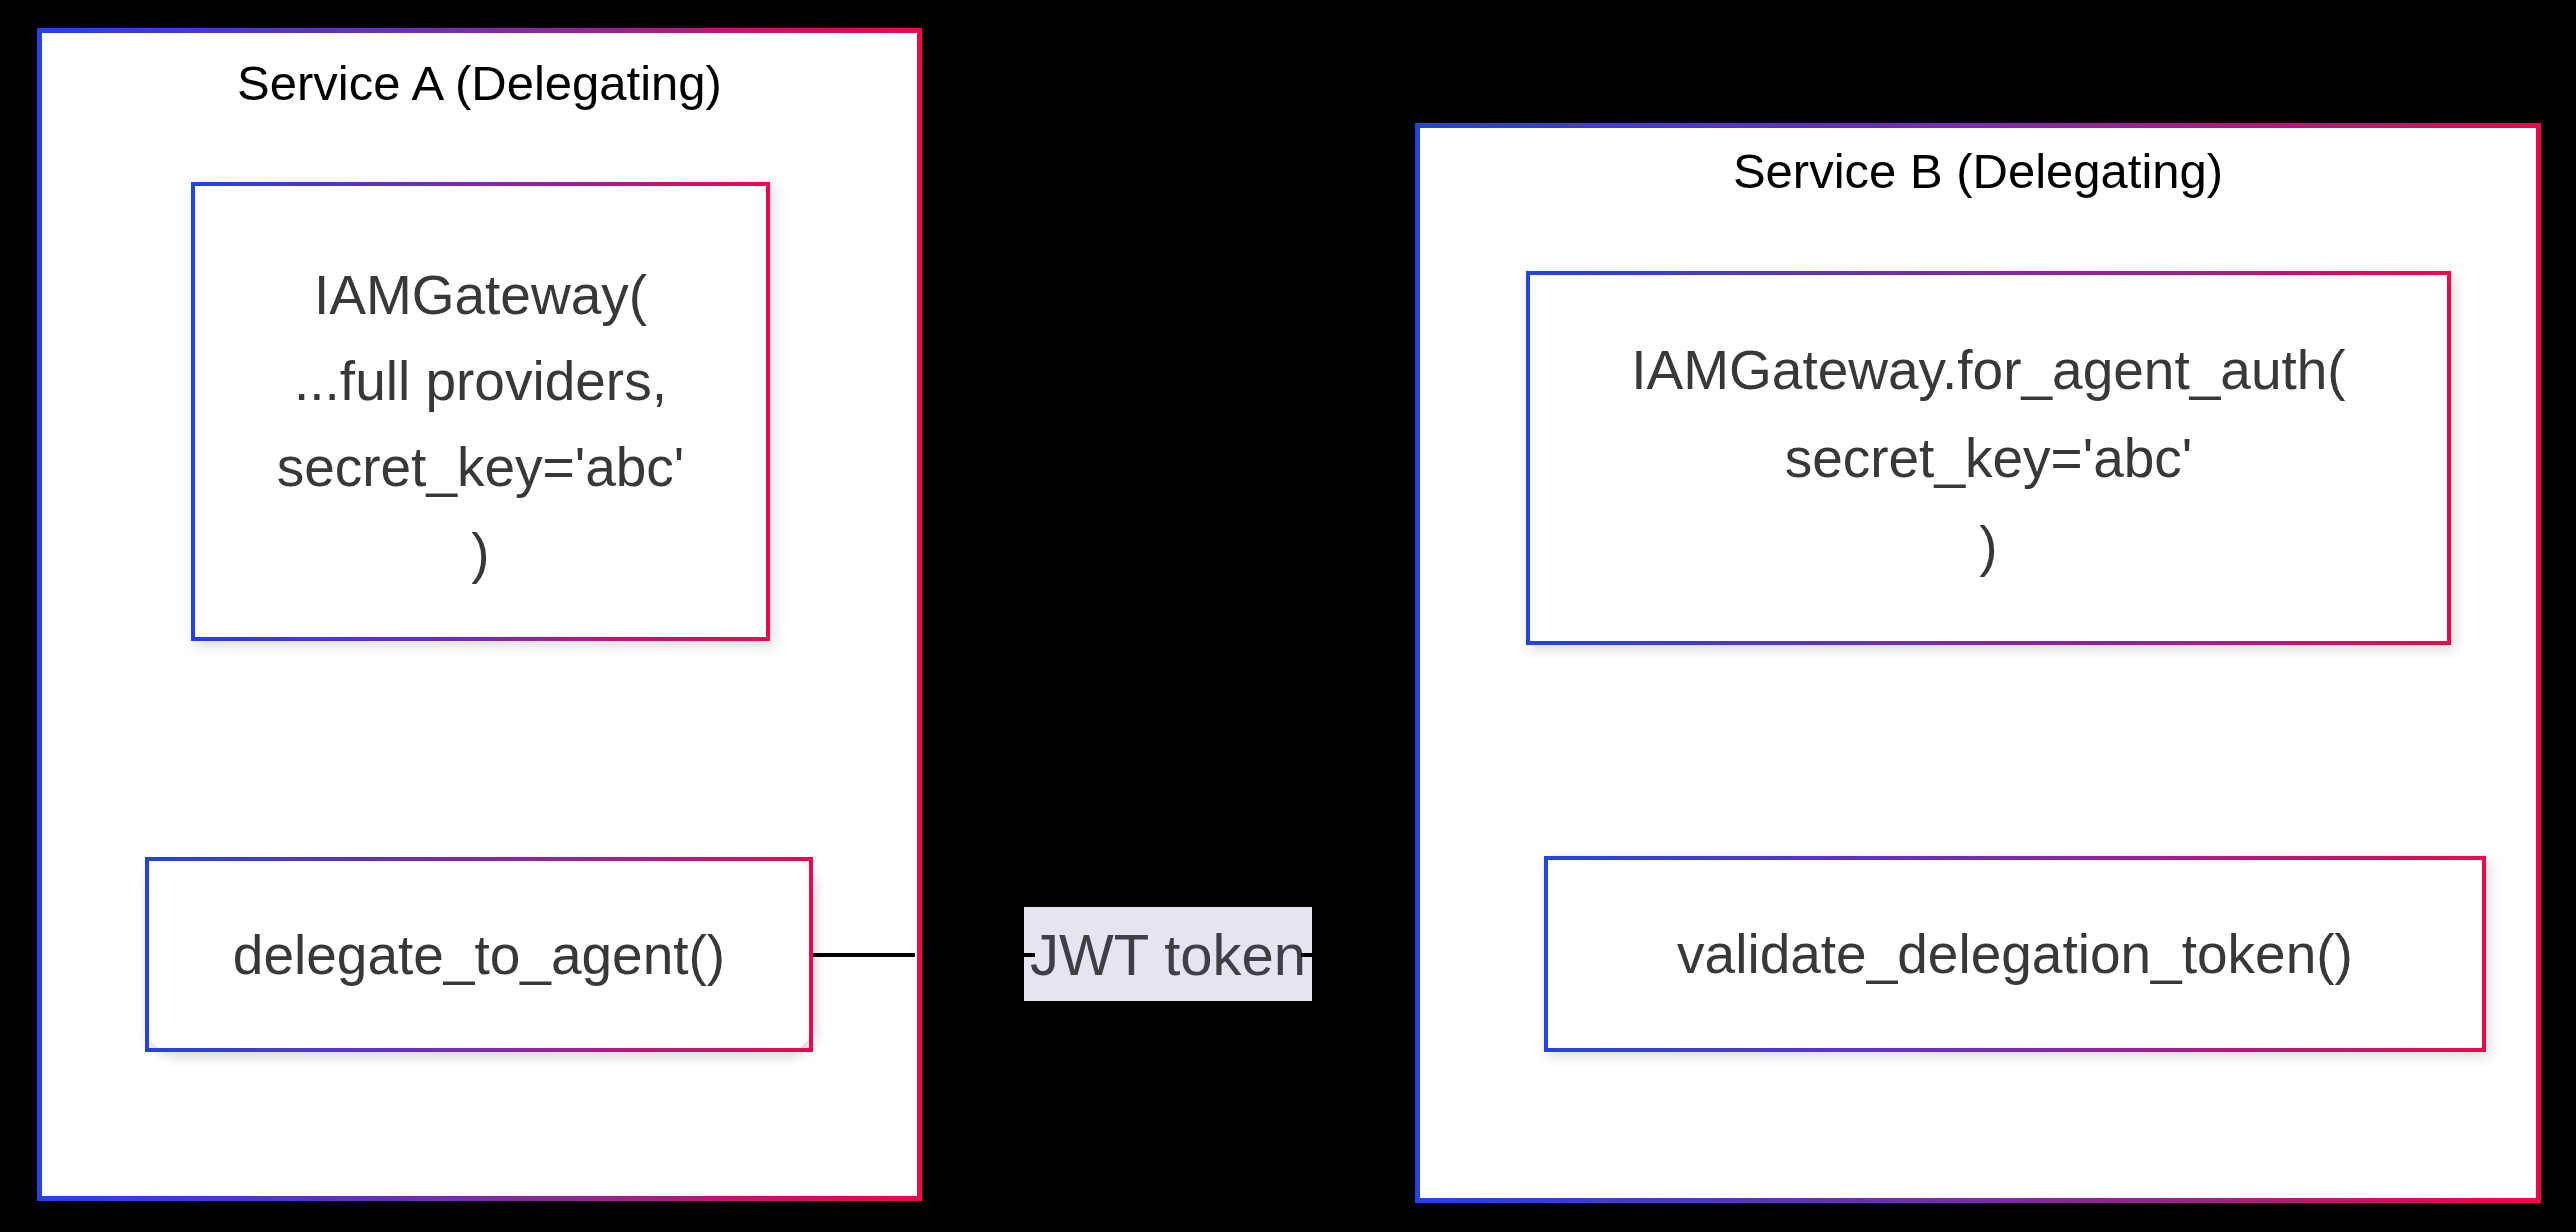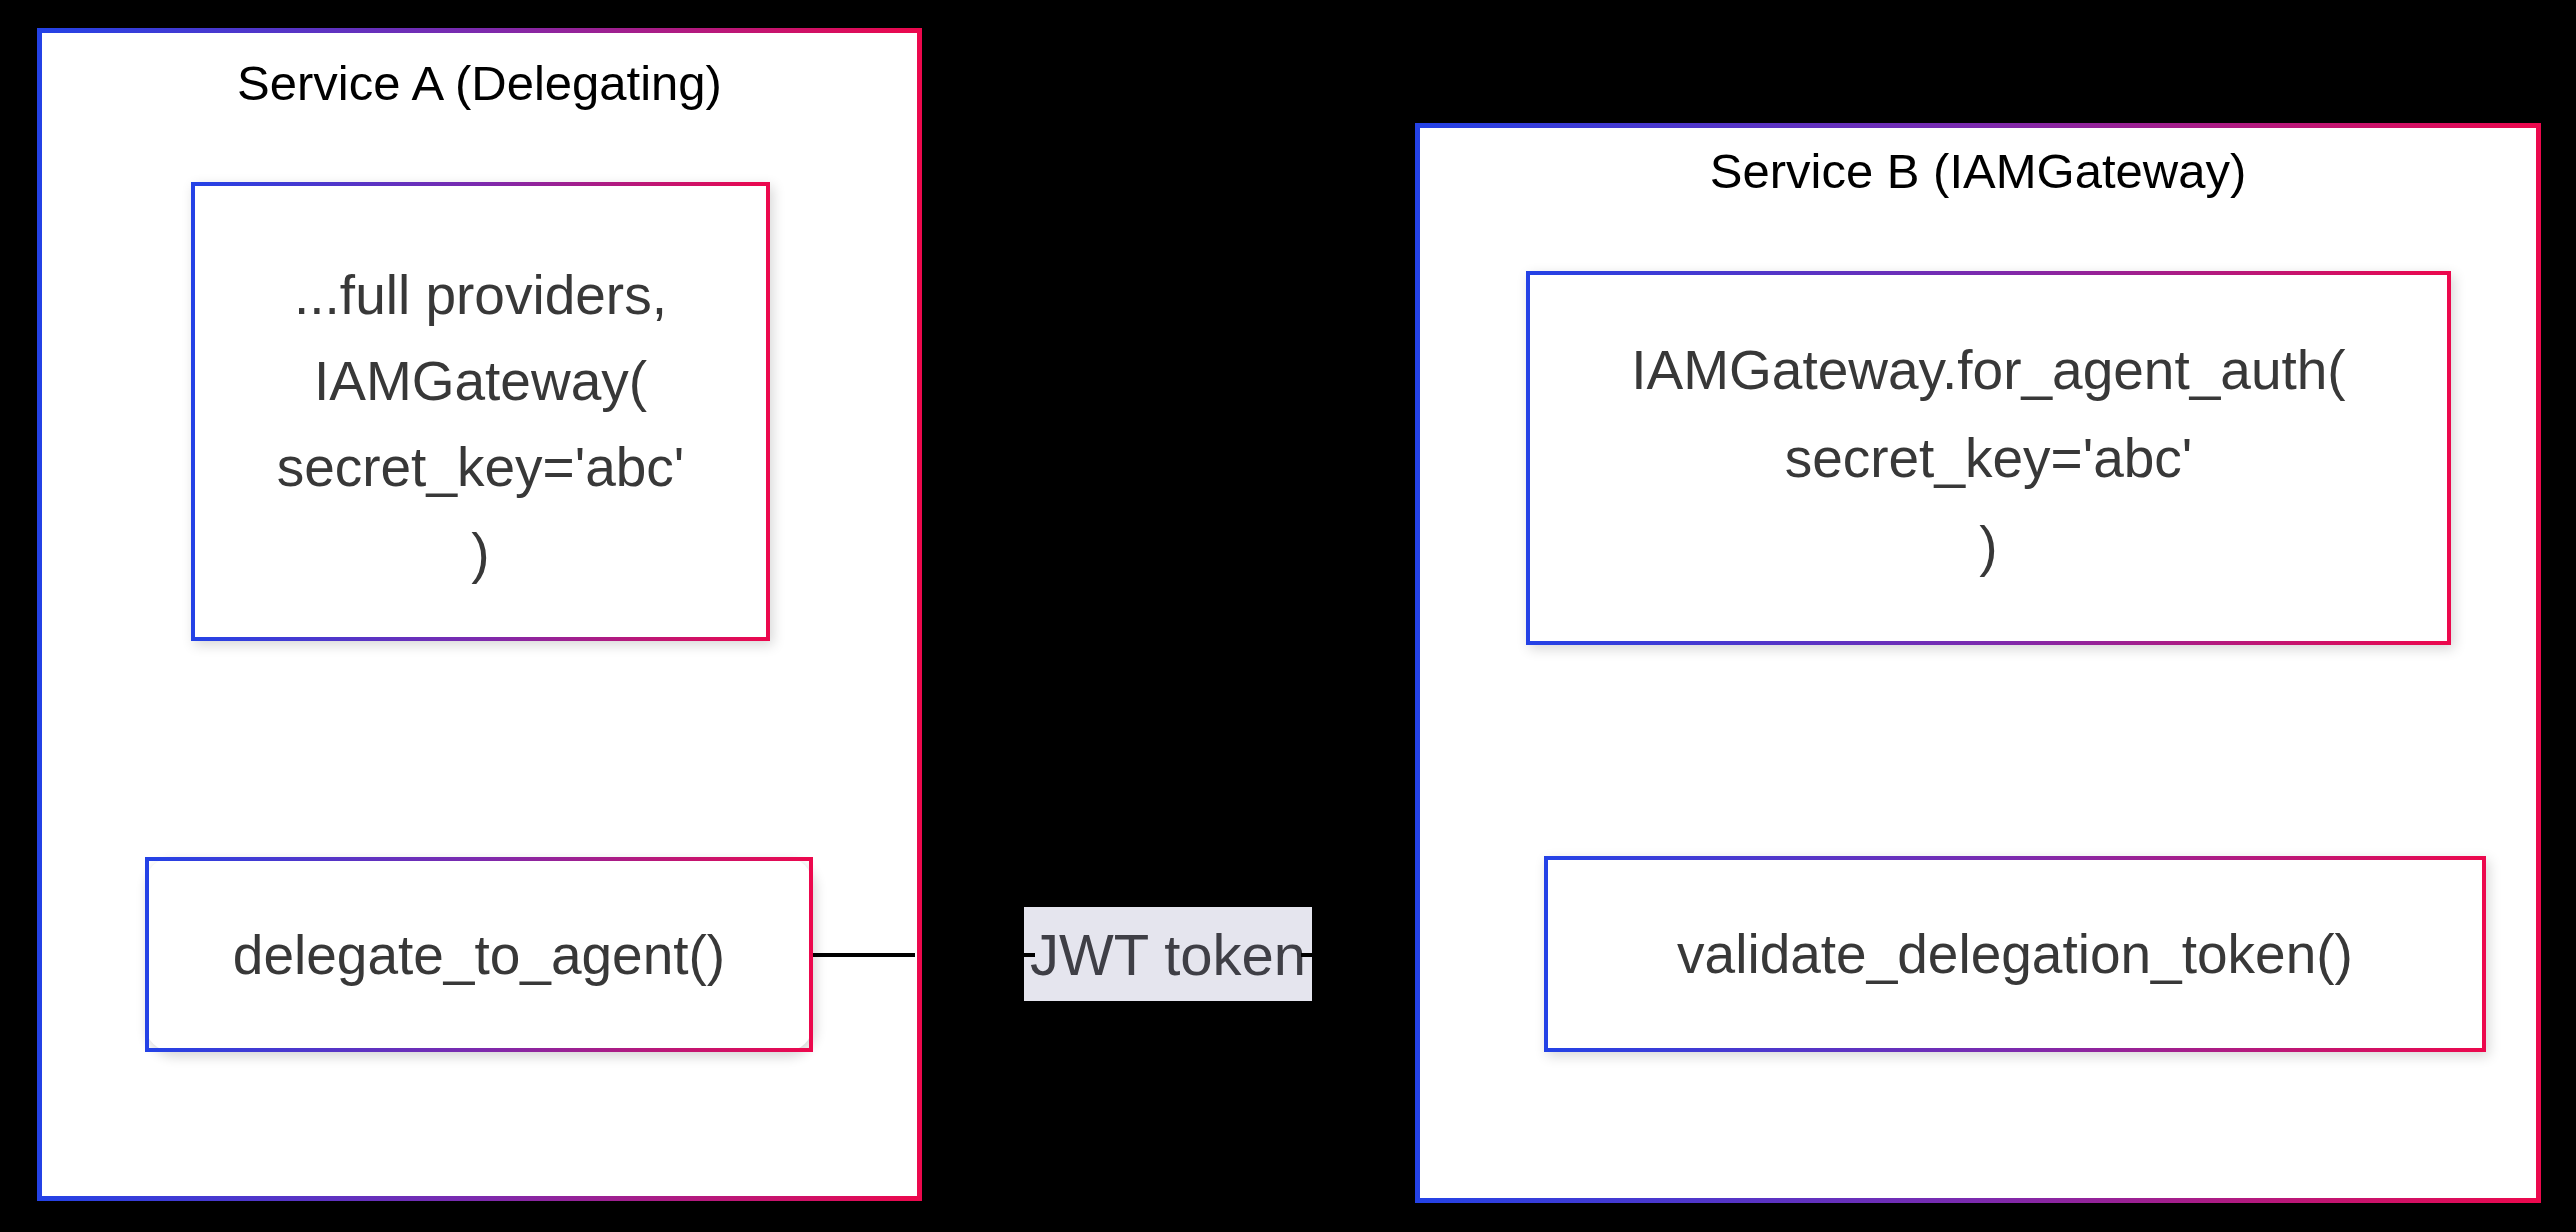--- a/index.html
+++ b/index.html
@@ -96,41 +96,41 @@
 </head>
 <body>
 
 <div id="canvas">
 
   
   <div id="service-a" class="grad-border outer-box"></div>
   <div id="service-a-title" class="service-title">Service A (Delegating)</div>
 
   <div id="gateway-a" class="grad-border inner-box">
+    <span class="code-line">IAMGateway(</span>
     <span class="code-line">...full providers,</span>
-    <span class="code-line">IAMGateway(</span>
     <span class="code-line">secret_key='abc'</span>
     <span class="code-line">)</span>
   </div>
 
   <div id="method-a" class="grad-border inner-box">
     <span class="code-line">delegate_to_agent()</span>
   </div>
 
    validate_delegation_token() --&gt;
   <div id="edge-line-a" class="edge-line"></div>
   <div id="edge-tip-left" class="edge-line"></div>
   <div id="jwt-label">JWT token</div>
   <div id="edge-tip-right" class="edge-line"></div>
   <div id="edge-line-b" class="edge-line"></div>
   <div id="edge-arrowhead"></div>
 
   
   <div id="service-b" class="grad-border outer-box"></div>
-  <div id="service-b-title" class="service-title">Service B (IAMGateway)</div>
+  <div id="service-b-title" class="service-title">Service B (Delegating)</div>
 
   <div id="gateway-b" class="grad-border inner-box">
     <span class="code-line">IAMGateway.for_agent_auth(</span>
     <span class="code-line">secret_key='abc'</span>
     <span class="code-line">)</span>
   </div>
 
   <div id="method-b" class="grad-border inner-box">
     <span class="code-line">validate_delegation_token()</span>
   </div>

